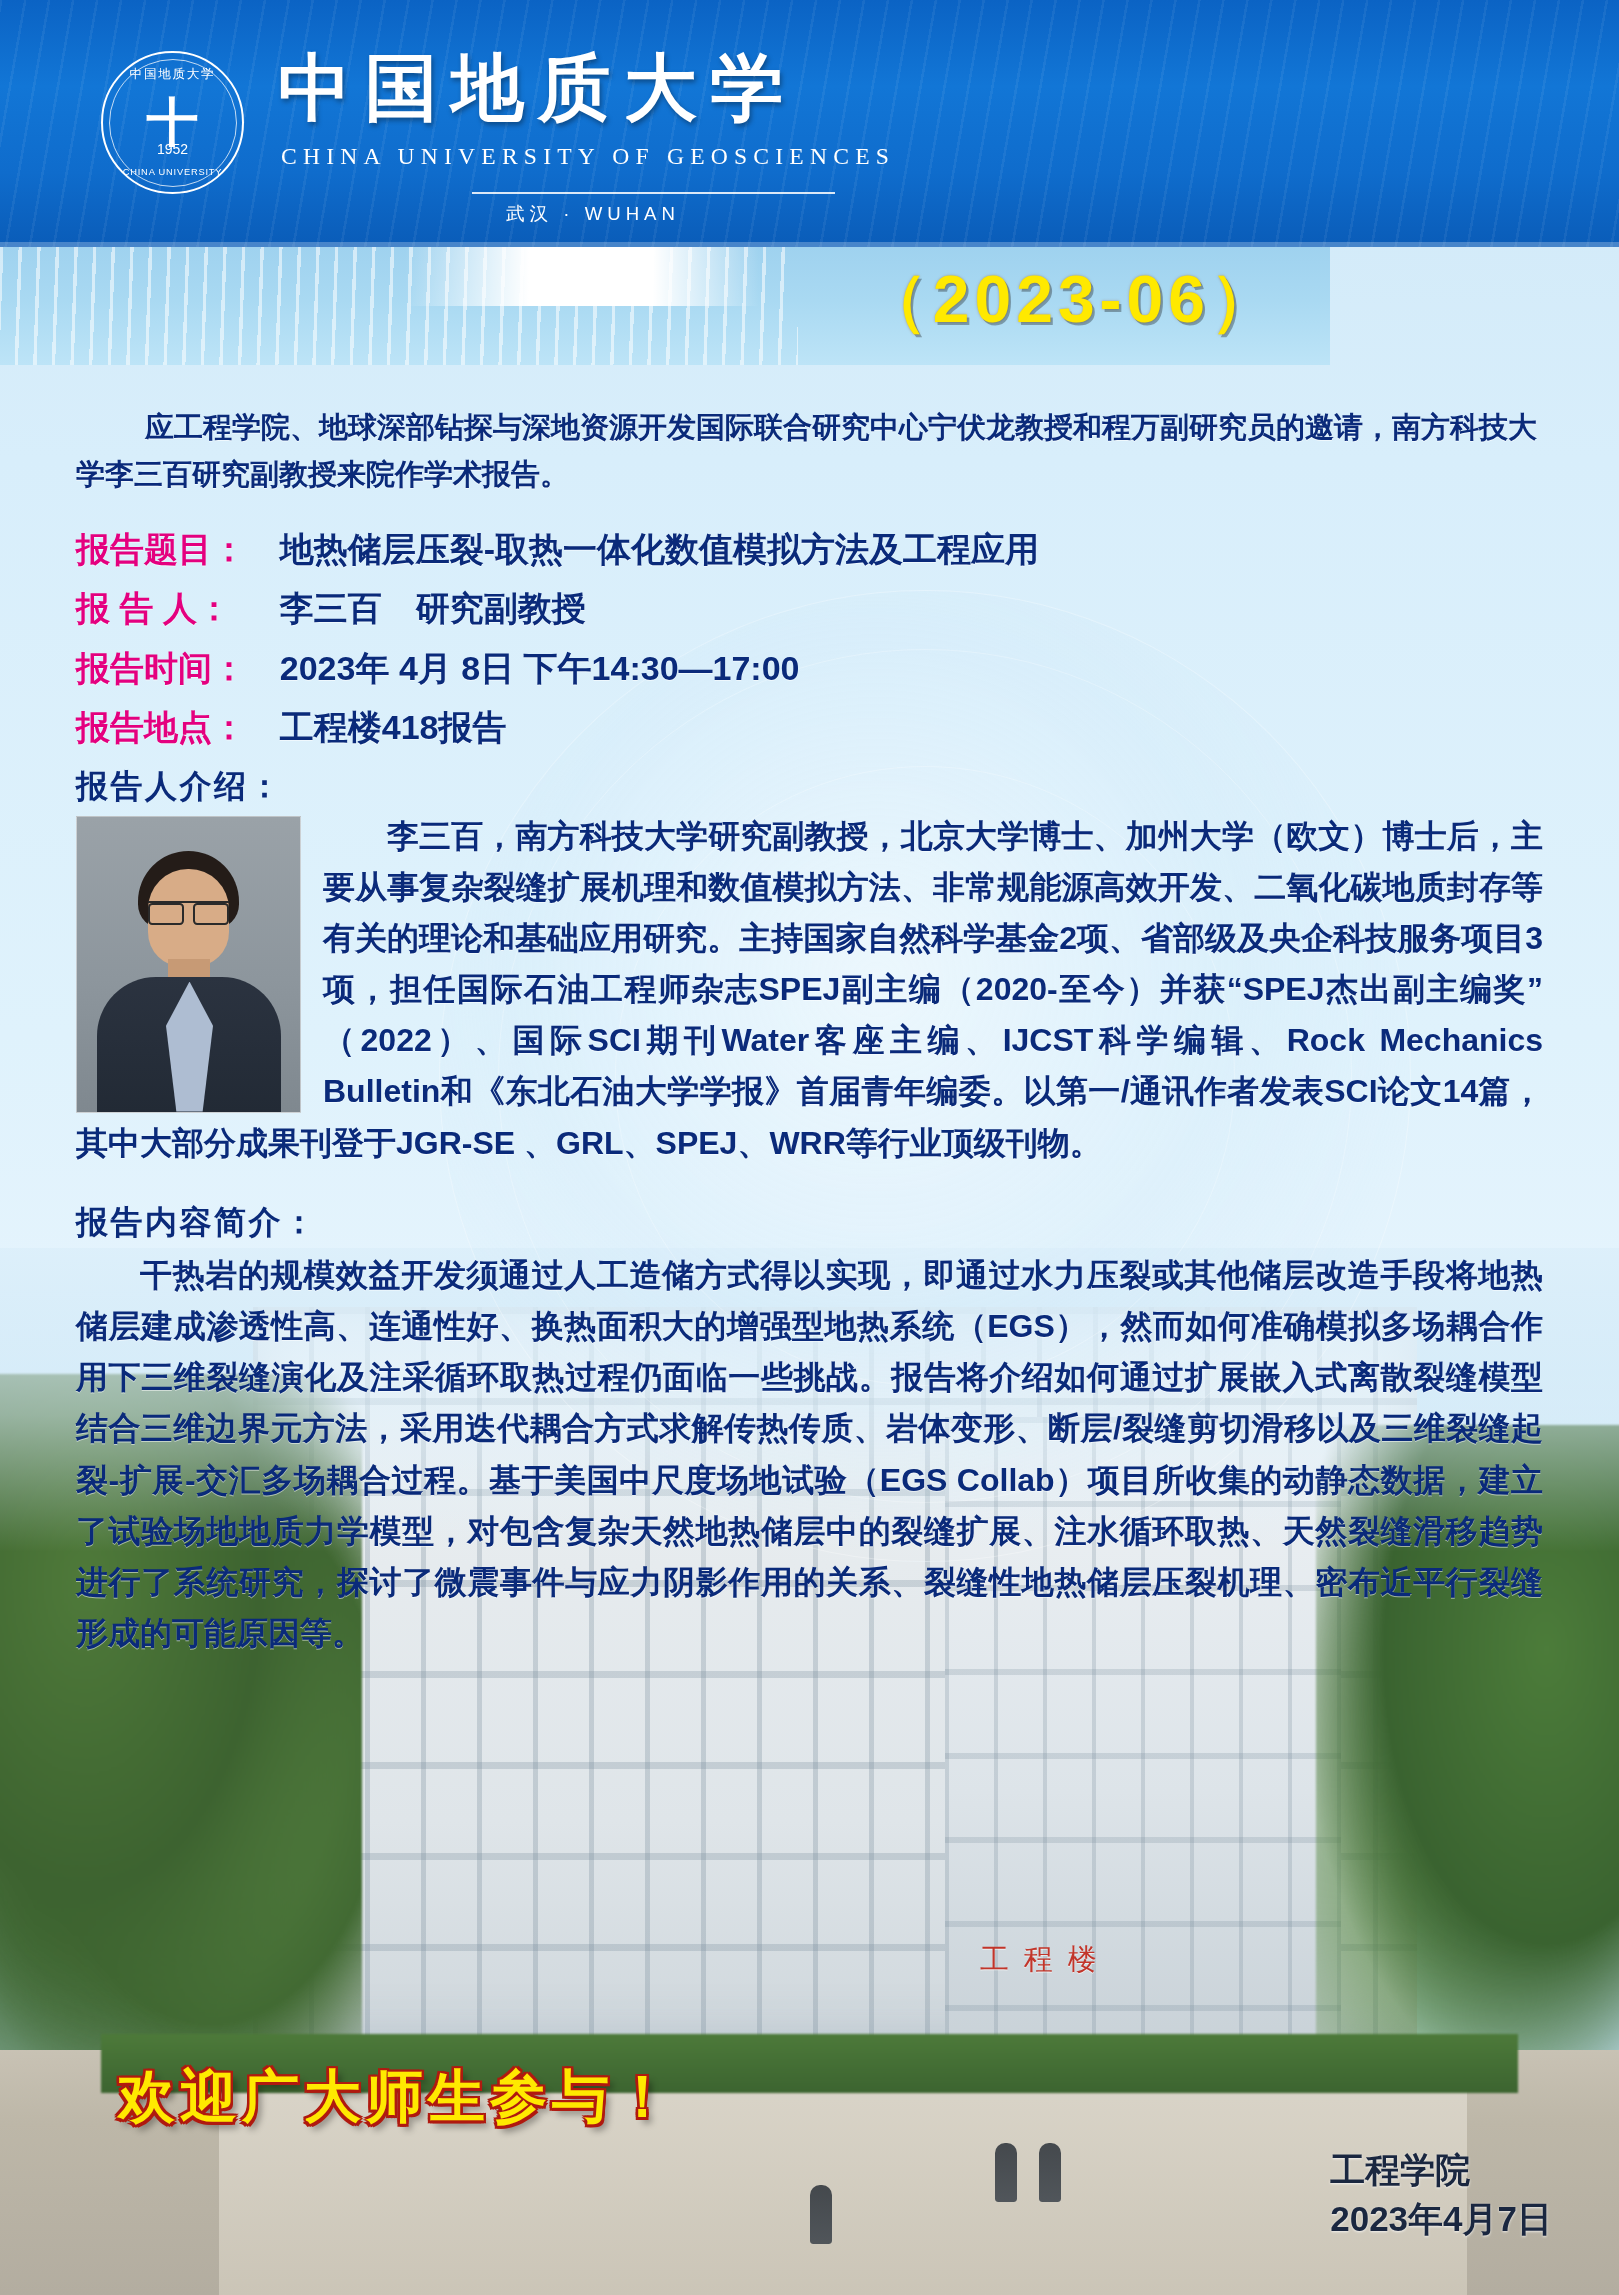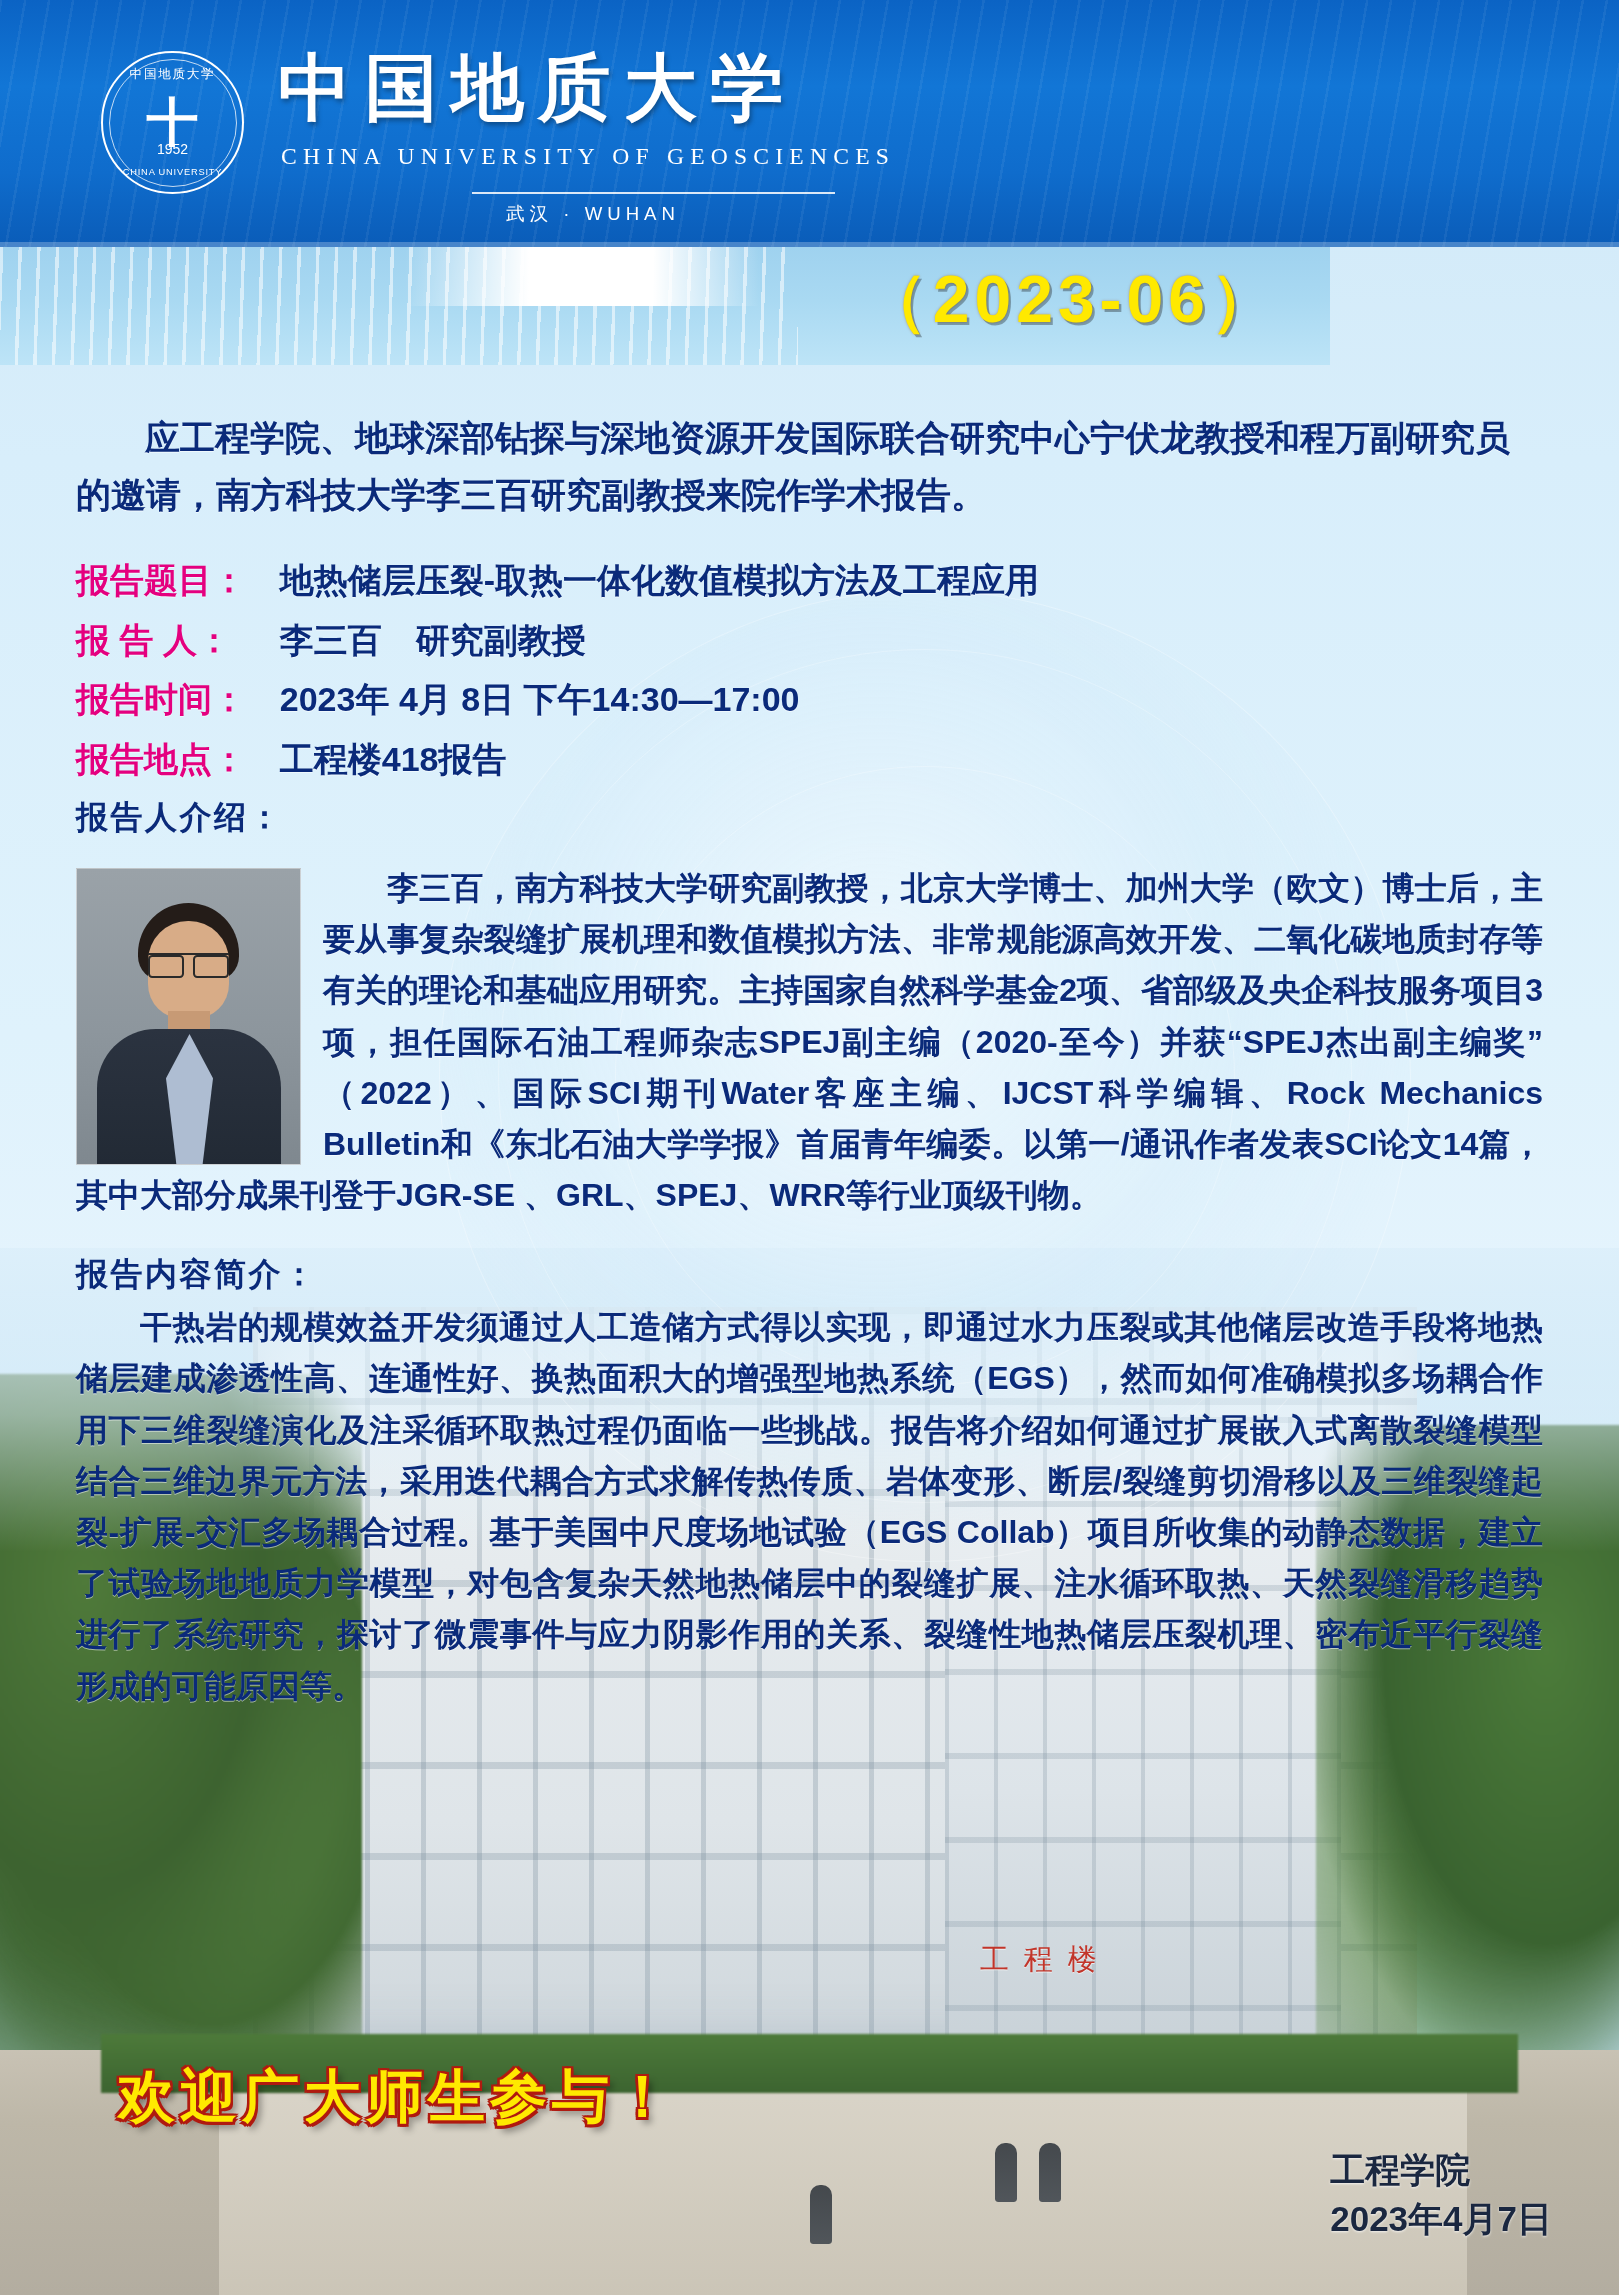--- a/index.html
+++ b/index.html
@@ -225,21 +225,21 @@
   }
 
   
   .content {
     position:absolute;
     left: 0; right: 0;
     top: 375px;
     padding: 0 76px;
   }
   .intro {
-    font-size: 35px;
+    font-size: 29px;
     line-height: 1.62;
     color: #0a2a7a;
     font-weight: bold;
     text-indent: 69px;
     font-family:"Liberation Sans", sans-serif;
     text-shadow: 0 0.8px 0 rgba(255,255,255,.6);
   }
   .fields {
     margin-top: 22px;
   }
@@ -265,21 +265,21 @@
   }
   .section-head {
     margin-top: 13.5px;
     font-size: 32px;
     font-weight: bold;
     color:#0a2a7a;
     font-family:"Liberation Serif", serif;
     letter-spacing: 2.5px;
   }
   .bio-block {
-    margin-top: 23px;
+    margin-top: 2px;
     font-size: 0;
   }
   .portrait {
     float: left;
     width: 223px;
     height: 295px;
     margin: 5px 22px 5px 0;
     position: relative;
     overflow: hidden;
     background: linear-gradient(180deg,#9aa2a8 0%, #8d969d 55%, #7f888f 100%);

